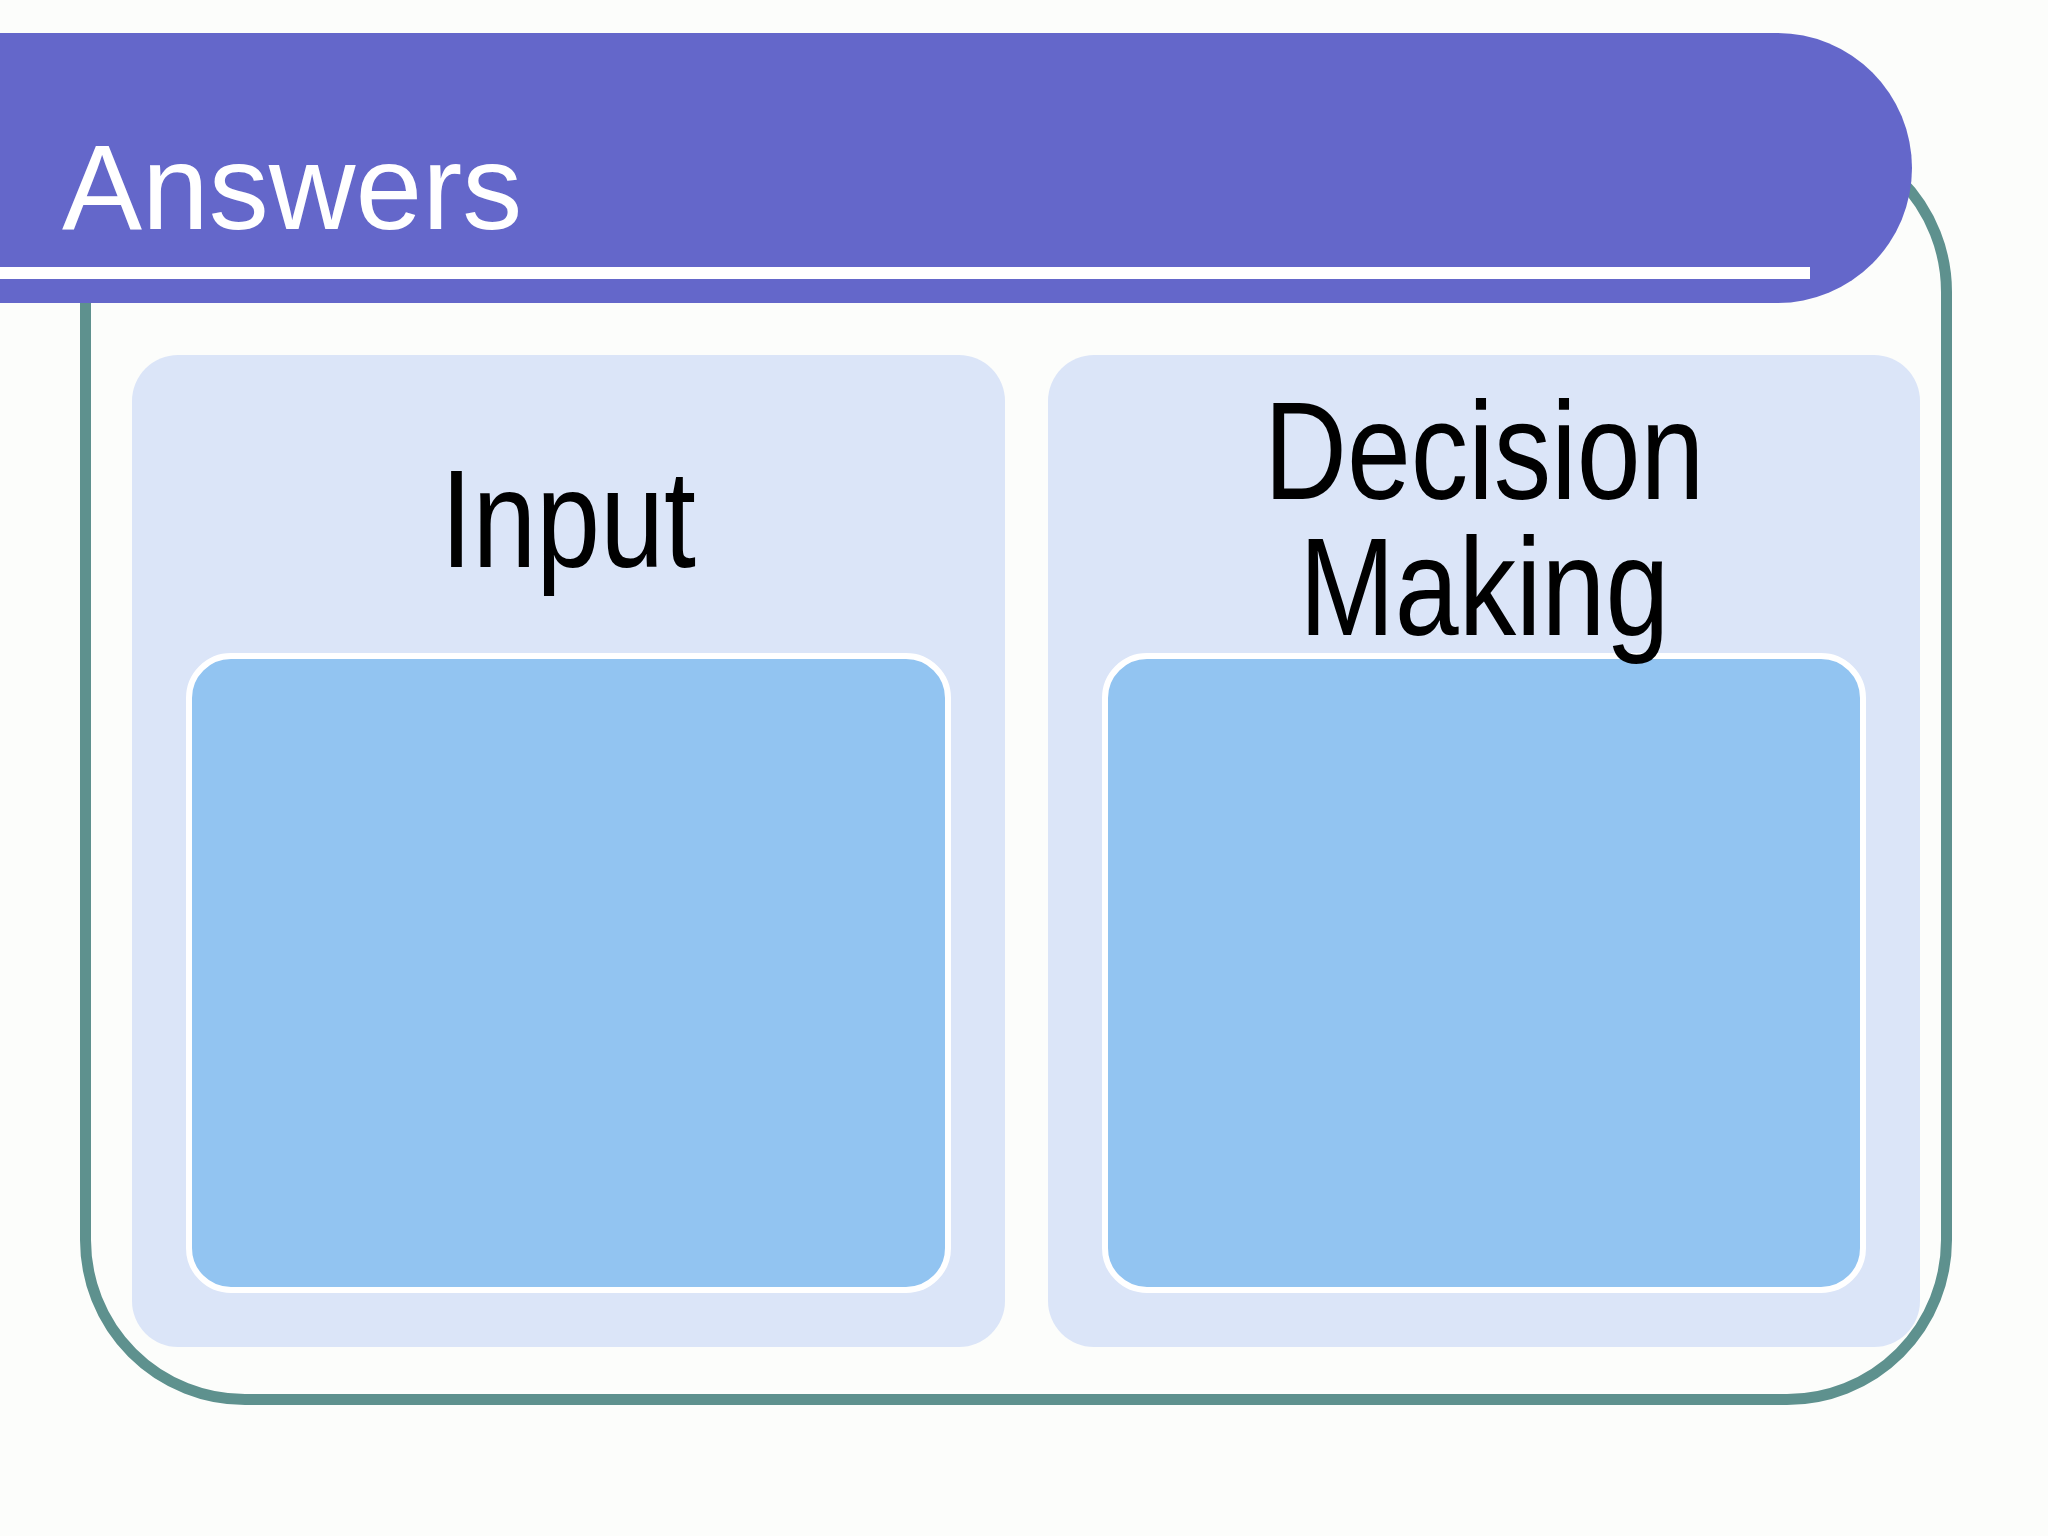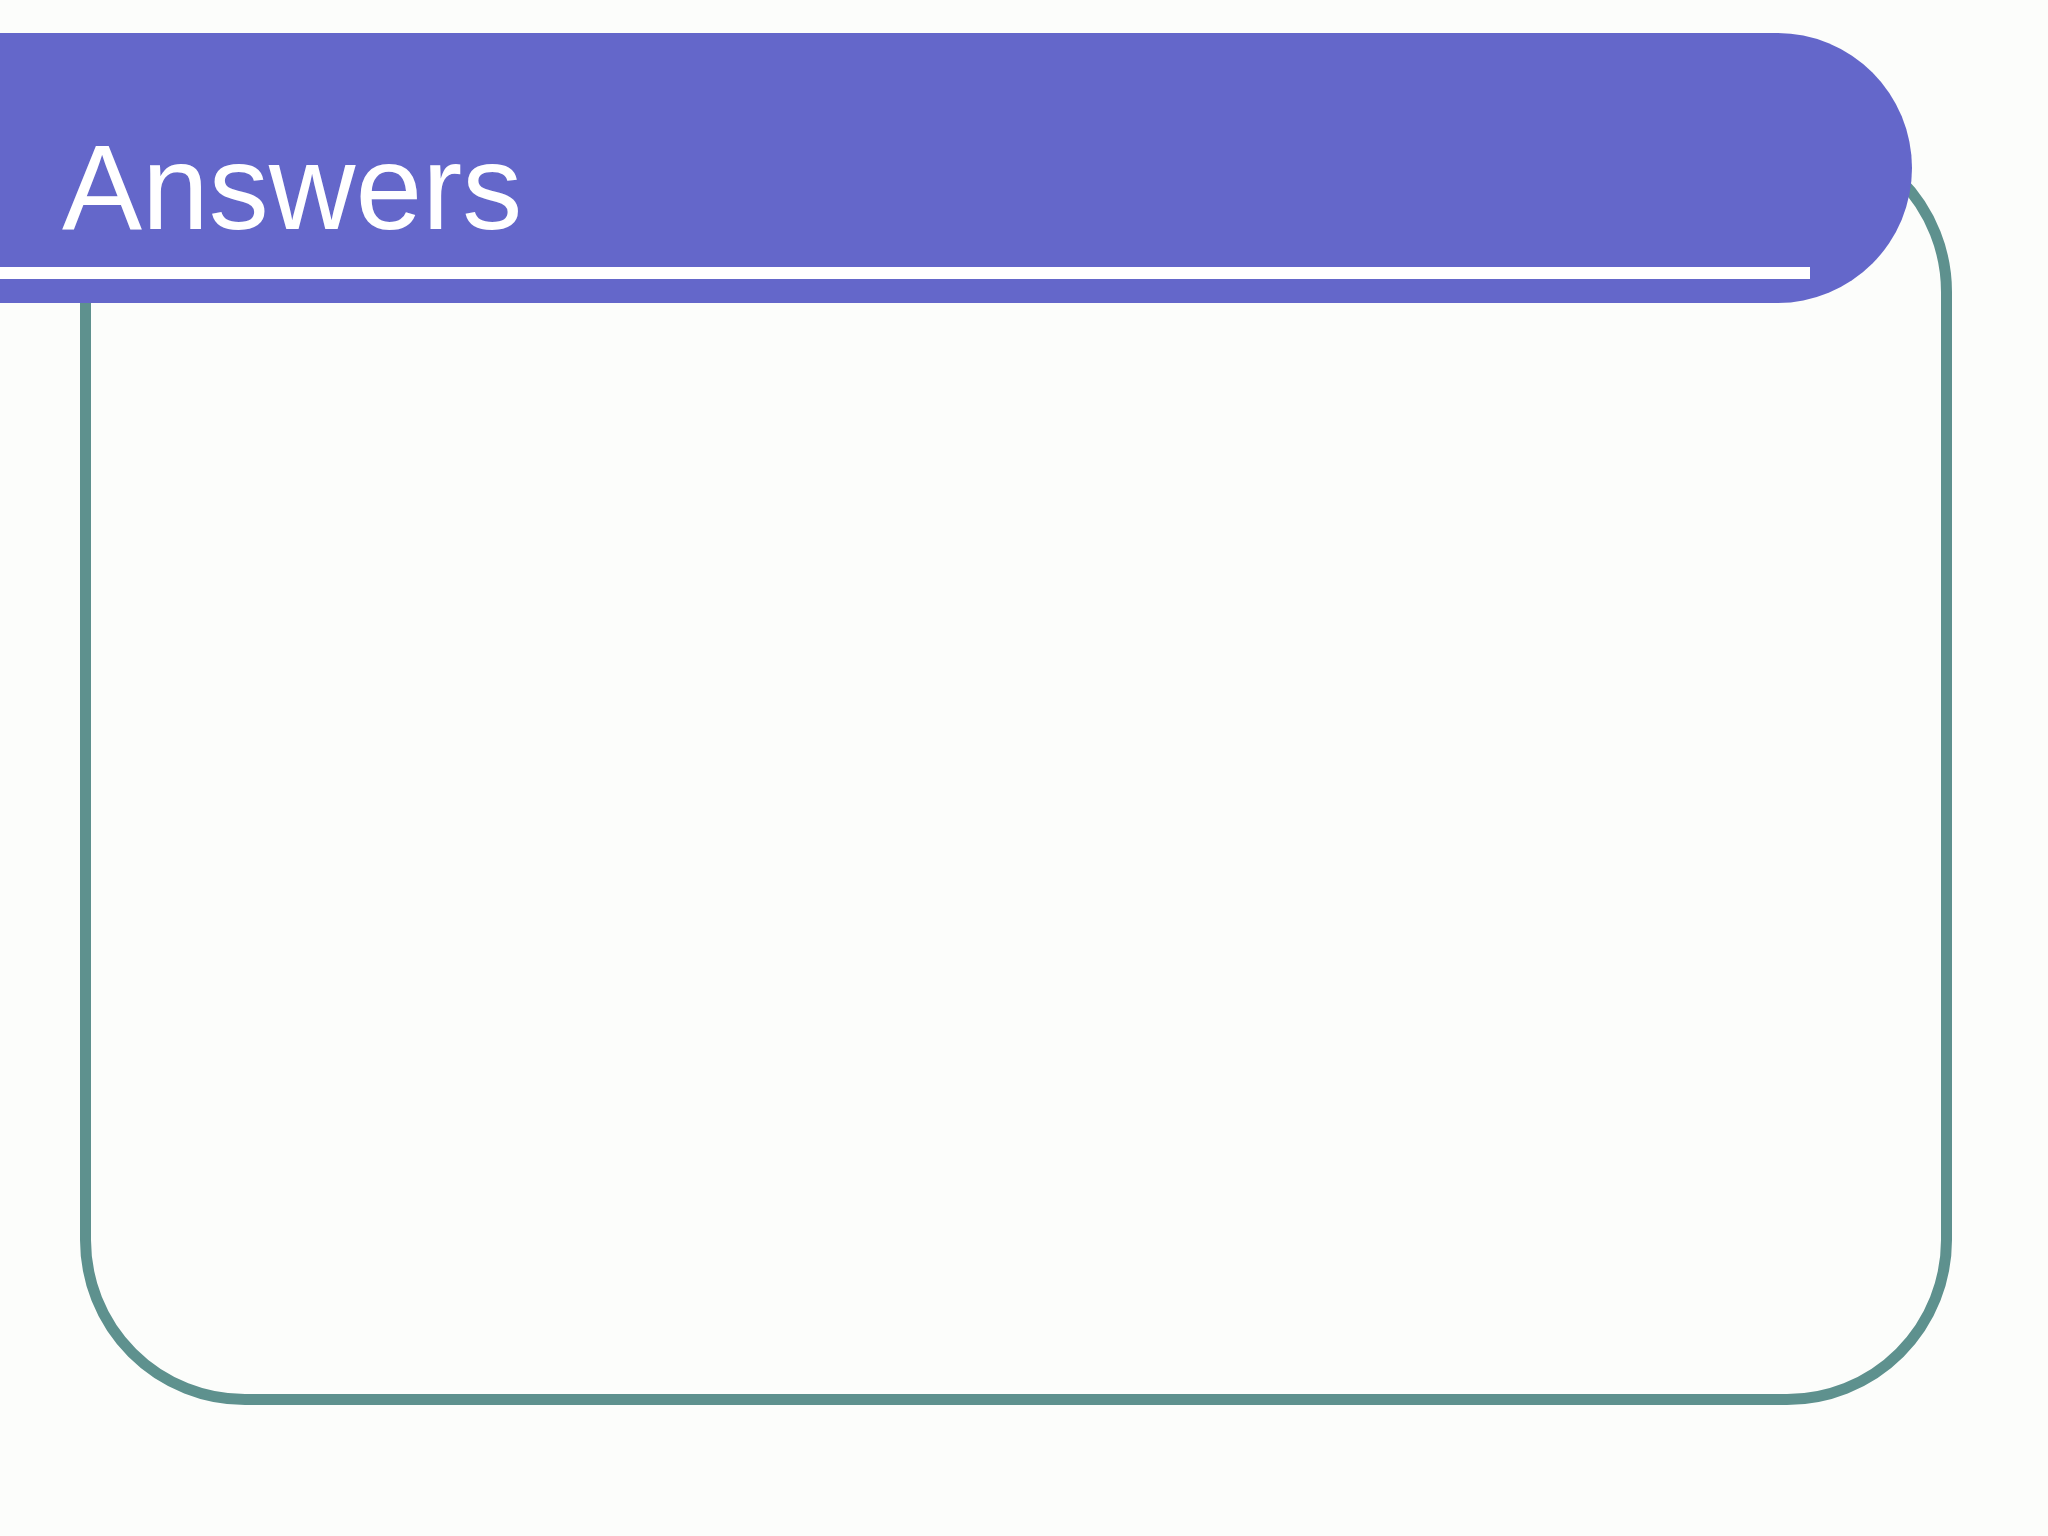--- a/index.html
+++ b/index.html
@@ -100,21 +100,29 @@
 </style>
 </head>
 <body>
 
 <div class="slide">
 
   <div class="frame"></div>
 
   <div class="columns">
 
+    <section class="col">
+      <div class="col-label">Input</div>
+      <div class="col-panel"></div>
+    </section>
 
+    <section class="col">
+      <div class="col-label">Decision Making</div>
+      <div class="col-panel"></div>
+    </section>
 
 
   </div>
 
   <div class="banner">
     <div class="banner-title">Answers</div>
     <div class="banner-underline"></div>
   </div>
 
 </div>

